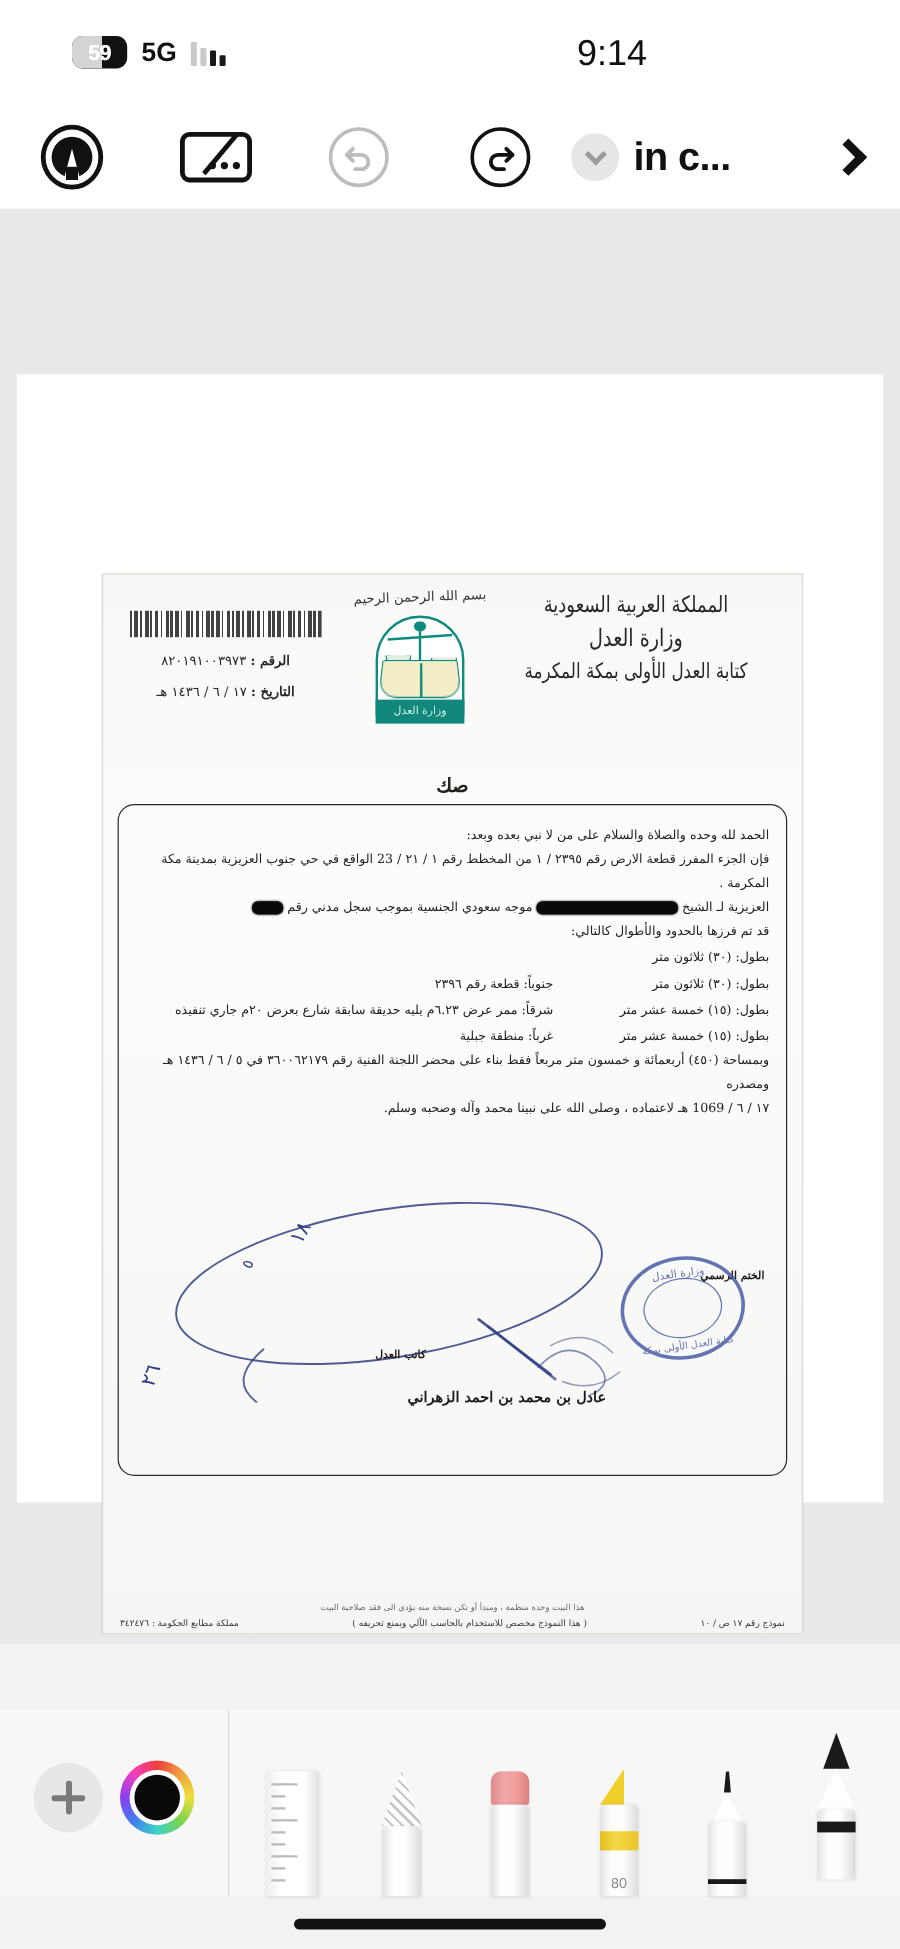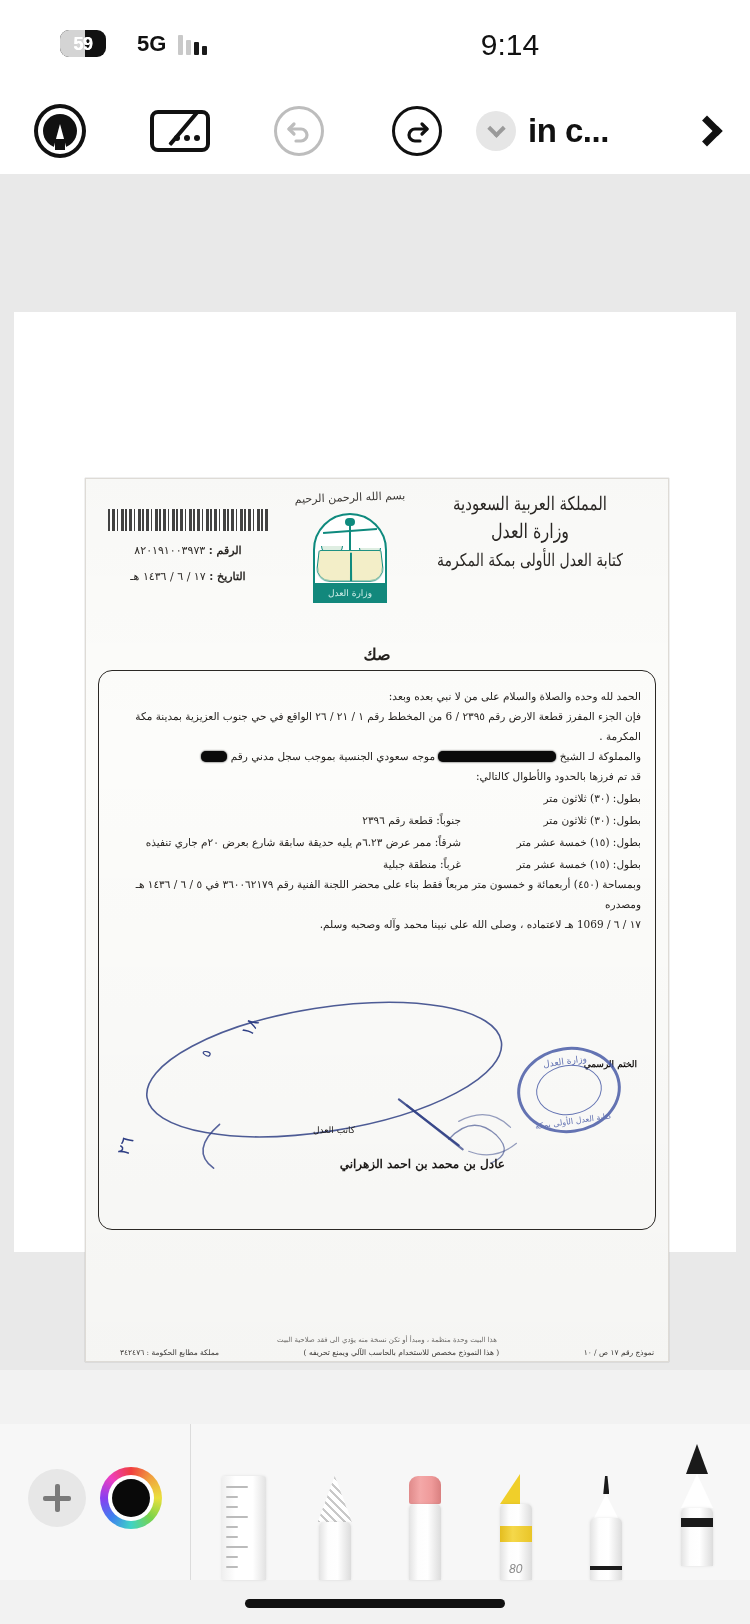--- a/index.html
+++ b/index.html
@@ -39,21 +39,21 @@
   }
   .battery .pct {
     position: relative;
     color: #ffffff;
     font-size: 18px; font-weight: bold;
     letter-spacing: -0.5px;
     line-height: 1;
     text-shadow: 0 0 0 #fff;
   }
   .net-label {
-    font-size: 22px; font-weight: 600; color: #111; letter-spacing: 0px; margin-left: 19px;
+    font-size: 22px; font-weight: 600; color: #111; letter-spacing: 0px;
   }
   .signal { display: flex; align-items: flex-end; gap: 3px; height: 22px; }
   .signal i { display: block; width: 5px; border-radius: 1px; background: #c9c9c9; }
   .signal i.b1 { height: 20px; }
   .signal i.b2 { height: 15px; background: #c9c9c9; }
   .signal i.b3 { height: 13px; background: #1a1a1a; }
   .signal i.b4 { height: 9px;  background: #1a1a1a; }
   .sb-time {
     position: absolute; right: 0; left: 0; top: 28px;
     text-align: center;
@@ -290,21 +290,21 @@
     pointer-events: none;
   }
   .sig-name {
     position: absolute; right: 150px; bottom: 58px;
     font-family: "DejaVu Serif", serif;
     font-size: 12px; font-weight: bold; color: #1d1a18; letter-spacing: -0.3px;
   }
   .kateb-label {
     position: absolute; right: 300px; bottom: 94px;
     font-family: "DejaVu Serif", serif;
-    font-size: 9px; font-weight: normal; color: #1d1a18;
+    font-size: 9px; font-weight: bold; color: #1d1a18;
   }
   .official-label {
     position: absolute; right: 18px; bottom: 160px;
     font-family: "DejaVu Serif", serif;
     font-size: 9px; font-weight: bold; color: #1d1a18;
   }
   .stamp {
     position: absolute; right: 34px; bottom: 96px;
     width: 104px; height: 86px; border-radius: 50%;
     border: 3px solid #3b4fa0;
@@ -324,21 +324,20 @@
   .stamp .txt2 {
     position: absolute; bottom: 4px; width: 100%; text-align: center;
     font-family: "DejaVu Serif", serif; font-size: 8px; color: #3b4fa0;
     letter-spacing: -0.5px;
   }
 
   .doc-footer {
     position: absolute; left: 0; right: 0; bottom: 4px;
     font-family: "DejaVu Serif", serif;
     color: #3a3734;
-    padding-left: 20px;
   }
   .footer-note {
     text-align: center; font-size: 7px; opacity: 0.75; letter-spacing: -0.3px;
   }
   .footer-row {
     display: flex; justify-content: space-between;
     padding: 4px 14px 0 14px;
     font-size: 7.5px; letter-spacing: -0.3px;
   }
 
@@ -378,21 +377,21 @@
   .color-wheel .swatch {
     width: 38px; height: 38px; border-radius: 50%; background: #090909;
   }
   .tray-divider {
     width: 1px; align-self: stretch; background: #dcdcdc; margin-bottom: 0;
   }
   .tools {
     flex: 1; display: flex; align-items: flex-end; justify-content: space-around;
     height: 156px; padding: 0 8px;
   }
-  .tool { position: relative; width: 56px; display: flex; flex-direction: column; align-items: center; font-style: italic; }
+  .tool { position: relative; width: 56px; display: flex; flex-direction: column; align-items: center; }
   .tool .barrel {
     width: 32px; border-radius: 5px 5px 0 0;
     background: linear-gradient(90deg,#e3e3e3 0%, #fdfdfd 28%, #ffffff 58%, #dcdcdc 100%);
     box-shadow: 0 0 3px rgba(0,0,0,0.10);
     position: relative;
   }
 
   
   .ruler {
     width: 44px; height: 104px;
@@ -577,23 +576,23 @@
               <span class="lbl">التاريخ :</span>
               <span>١٧ / ٦ / ١٤٣٦ هـ</span>
             </div>
           </div>
         </div>
 
         <div class="doc-title">صك</div>
 
         <div class="body-box">
           <div class="p">الحمد لله وحده والصلاة والسلام على من لا نبي بعده وبعد:</div>
-          <div class="p">فإن الجزء المفرز قطعة الارض رقم ٢٣٩٥ / 6 من المخطط رقم ١ / ٢١ / ٢٦ الواقع في حي جنوب العزيزية بمدينة مكة المكرمة .</div>
+          <div class="p">فإن الجزء المفرز قطعة الارض رقم ٢٣٩٥ / ١ من المخطط رقم ١ / ٢١ / 23 الواقع في حي جنوب العزيزية بمدينة مكة المكرمة .</div>
           <div class="p">
-            <span>والمملوكة لـ الشيخ</span>
+            <span>العزيزية لـ الشيخ</span>
             <span class="redact w1"></span>
             <span>موجه سعودي الجنسية بموجب سجل مدني رقم</span>
             <span class="redact w2"></span>
           </div>
           <div class="p">قد تم فرزها بالحدود والأطوال كالتالي:</div>
 
           <div class="bound-row">
             <span class="c-len">بطول: (٣٠) ثلاثون متر</span>
           </div>
           <div class="bound-row">

